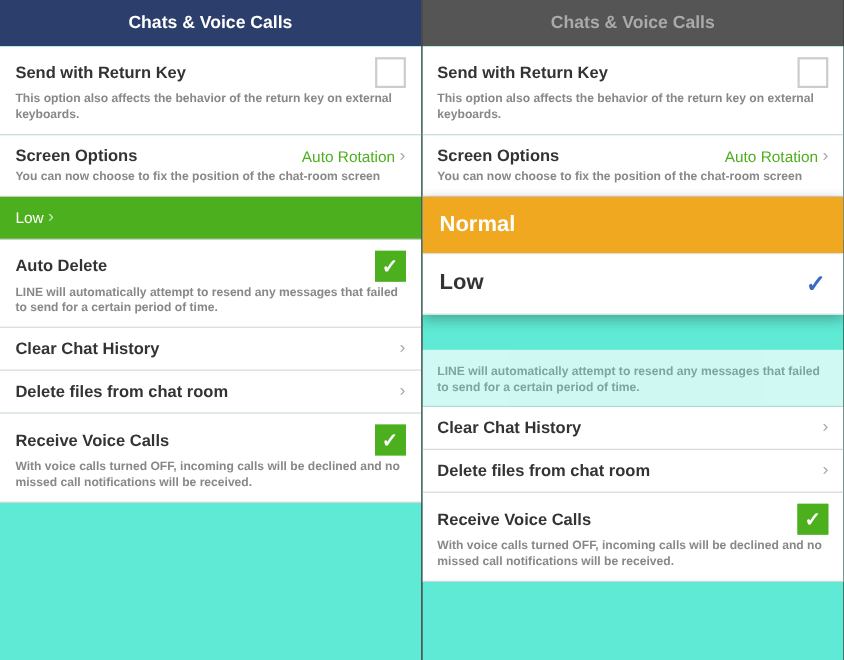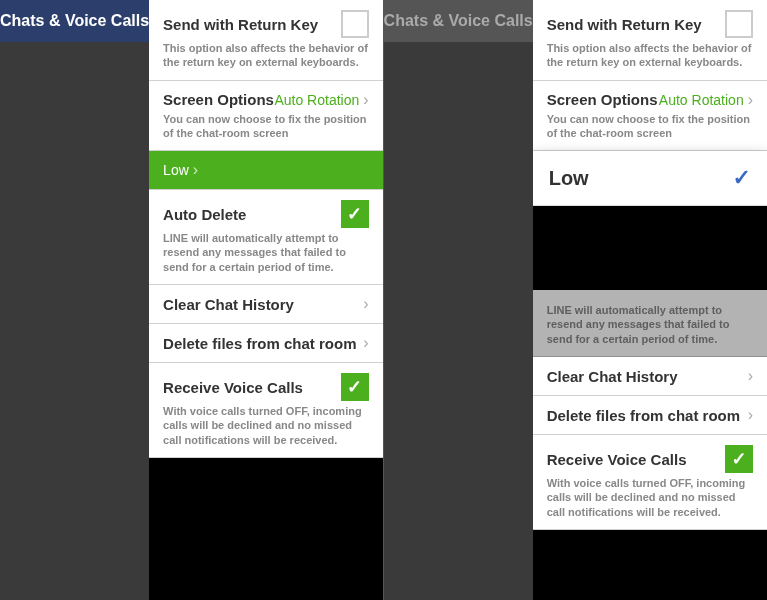--- a/index.html
+++ b/index.html
@@ -8,21 +8,21 @@
       height: 600px;
       display: flex;
       font-family: Arial, sans-serif;
       overflow: hidden;
       background: #3a3a3a;
     }
     .panel {
       width: 459px;
       height: 600px;
       display: flex;
-      flex-direction: row;
+      flex-direction: column;
       overflow: hidden;
     }
     .panel-left {
       border-right: 1px solid #555;
     }
     .panel-header {
       height: 42px;
       display: flex;
       align-items: center;
       justify-content: center;
@@ -32,21 +32,21 @@
     }
     .panel-left .panel-header {
       background: #2c3e6b;
     }
     .panel-right .panel-header {
       background: #555;
       color: #aaa;
     }
     .settings-list {
       flex: 1;
-      background: #000000;
+      background: #5eead4;
       overflow-y: auto;
     }
     .setting-item {
       background: #fff;
       border-bottom: 1px solid #d0d0d0;
       padding: 10px 14px;
       position: relative;
     }
     .setting-item.highlighted {
       background: #4caf1e;
@@ -242,20 +242,23 @@
 
     <div class="right-dropdown-container" style="position:relative;">
       <div class="setting-item" style="opacity:0.6;">
         <div class="setting-row">
           <span class="setting-title">Ph</span>
           <span class="chevron">›</span>
         </div>
       </div>
 
       <div class="dropdown-overlay">
+        <div class="dropdown-option option-normal">
+          <span>Normal</span>
+        </div>
         <div class="dropdown-option option-low">
           <span>Low</span>
           <span class="dropdown-check">✓</span>
         </div>
       </div>
     </div>
 
     <div class="setting-item" style="opacity:0.7; margin-top: 100px;">
       <div class="setting-desc">LINE will automatically attempt to resend any messages that failed to send for a certain period of time.</div>
     </div>

